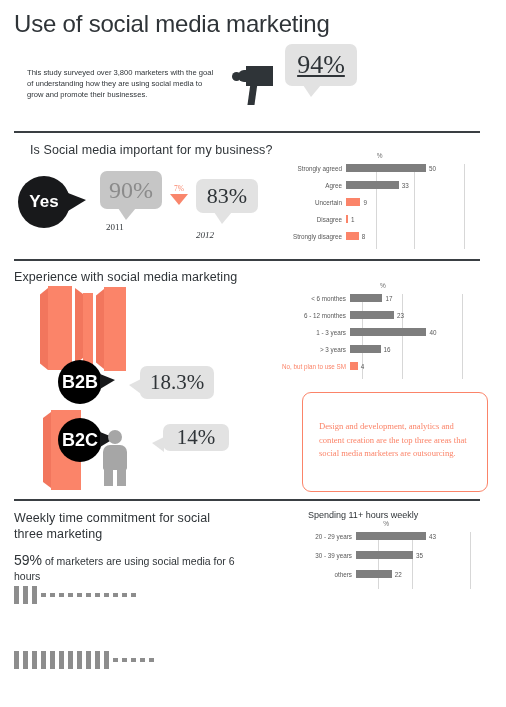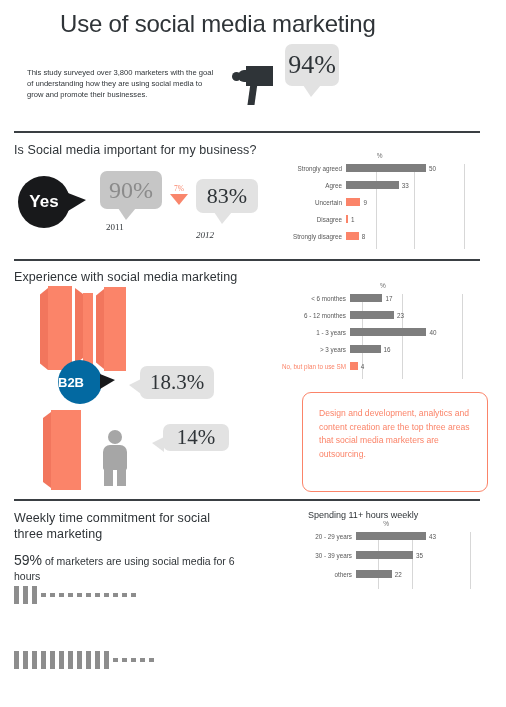--- a/index.html
+++ b/index.html
@@ -21,21 +21,20 @@
     position: absolute;
     font-size: 12.5px; color: #2f3438;
     letter-spacing: .1px; line-height: 16px;
   }
 
   
   #page-title {
     position: absolute; left: 14px; top: 10px;
     font-size: 24px; font-weight: 400; color: #2f3438;
     letter-spacing: -.2px;
-    margin-left: 46px;
   }
   #intro-text {
     position: absolute; left: 27px; top: 67px; width: 188px;
     font-size: 7.6px; line-height: 11px; color: #2f3438;
   }
 
   
   .megaphone { position: absolute; left: 232px; top: 62px; width: 56px; height: 48px; }
   .meg-cone {
     position: absolute; left: 14px; top: 4px; width: 0; height: 0;
@@ -69,21 +68,21 @@
     position: absolute; bottom: -11px; left: 18px; width: 0; height: 0;
     border-left: 8px solid transparent; border-right: 10px solid transparent;
     border-top: 12px solid #e2e2e2;
   }
   .bubble .tail-l {
     position: absolute; left: -11px; top: 13px; width: 0; height: 0;
     border-top: 6px solid transparent; border-bottom: 9px solid transparent;
     border-right: 12px solid #e2e2e2;
   }
 
-  #bubble-94 { left: 285px; top: 44px; width: 54px; height: 42px; font-size: 26px; }
+  #bubble-94 { left: 285px; top: 44px; width: 72px; height: 42px; font-size: 26px; text-decoration: underline; }
   #bubble-90 { left: 100px; top: 171px; width: 62px; height: 38px; font-size: 24px; color:#8b8b8b; background:#c6c6c6; }
   #bubble-90 .tail-d { border-top-color: #c6c6c6; }
   #bubble-83 { left: 196px; top: 179px; width: 62px; height: 34px; font-size: 22px; }
 
   
   #yes-circle {
     position: absolute; left: 18px; top: 176px; width: 52px; height: 52px;
     background: #18191b; border-radius: 50%;
     display:flex; align-items:center; justify-content:center;
     color: #fff; font-size: 17px; font-weight: 700;
@@ -125,23 +124,23 @@
   .bar-row .bar { height: 8px; background: #7e7e7e; }
   .bar-row .val { font-size: 6.3px; color: #585858; padding-left: 3px; }
 
   
   .blockgrp { position: absolute; }
   .blk { position: absolute; background: #fb8469; }
   .blk-side { position: absolute; background: #f2765d; }
 
   .badge {
     position: absolute; width: 44px; height: 44px; border-radius: 50%;
-    background: #0369a1; color: #fff;
-    display: flex; align-items: center; 
-    font-size: 13px; font-weight: 700;
+    background: #000000; color: #fff;
+    display: flex; align-items: center; justify-content: center;
+    font-size: 18px; font-weight: 700;
   }
   .badge .tail {
     position: absolute; right: -13px; top: 14px; width: 0; height: 0;
     border-top: 6px solid transparent; border-bottom: 9px solid transparent;
     border-left: 15px solid #18191b;
   }
   #bubble-183 { left: 140px; top: 366px; width: 74px; height: 33px; font-size: 21px; }
   #bubble-14  { left: 163px; top: 424px; width: 66px; height: 27px; font-size: 21px; }
 
   
@@ -157,21 +156,22 @@
   #person-icon .leg-l, #person-icon .leg-r {
     position: absolute; top: 38px; width: 9px; height: 18px; background: #a6a6a6;
   }
   #person-icon .leg-l { left: 3px; }
   #person-icon .leg-r { left: 16px; }
 
   
   .callout {
     position: absolute; border: 1.2px solid #fb8469; border-radius: 9px;
     color: #fb8469; font-size: 8.6px; line-height: 13.5px;
-    padding: 14px 16px;
+    padding: 27px 16px;
+    font-family: Liberation Serif, serif;
   }
 
   
   .stat-line { position: absolute; font-size: 10.5px; line-height: 15px; color:#2f3438; }
   .stat-line .big { font-size: 14px; }
   .ticks { position: absolute; display: flex; align-items: center; gap: 4px; }
   .ticks .t { width: 5px; height: 18px; background: #8d8d8d; }
   .ticks .d { width: 5px; height: 4px;  background: #8d8d8d; }
 </style>
 </head>
@@ -190,21 +190,21 @@
     <div class="meg-handle"></div>
   </div>
 
   <div class="bubble" id="bubble-94">
     <span>94%</span>
     <span class="tail-d"></span>
   </div>
 
   <div class="hr" style="top:131px"></div>
 
-  <div class="sect-title" style="left:14px; top:142px;">Is Social media important for my business?</div>
+  <div class="sect-title" style="left:30px; top:142px;">Is Social media important for my business?</div>
 
   <div id="yes-circle">
     <span>Yes</span>
     <span class="tail"></span>
   </div>
 
   <div class="bubble" id="bubble-90">
     <span>90%</span>
     <span class="tail-d"></span>
   </div>
@@ -274,20 +274,24 @@
   <div class="bubble" id="bubble-183">
     <span>18.3%</span>
     <span class="tail-l"></span>
   </div>
 
   <div class="blockgrp">
     <div class="blk-side" style="left:43px; top:412px; width:8px; height:76px; clip-path:polygon(0 8%,100% 0,100% 100%,0 92%);"></div>
     <div class="blk" style="left:51px; top:410px; width:30px; height:80px;"></div>
   </div>
 
+  <div class="badge" style="left:58px; top:418px;">
+    <span>B2C</span>
+    <span class="tail"></span>
+  </div>
 
   <div id="person-icon">
     <div class="head"></div>
     <div class="body"></div>
     <div class="leg-l"></div>
     <div class="leg-r"></div>
   </div>
 
   <div class="bubble" id="bubble-14">
     <span>14%</span>

